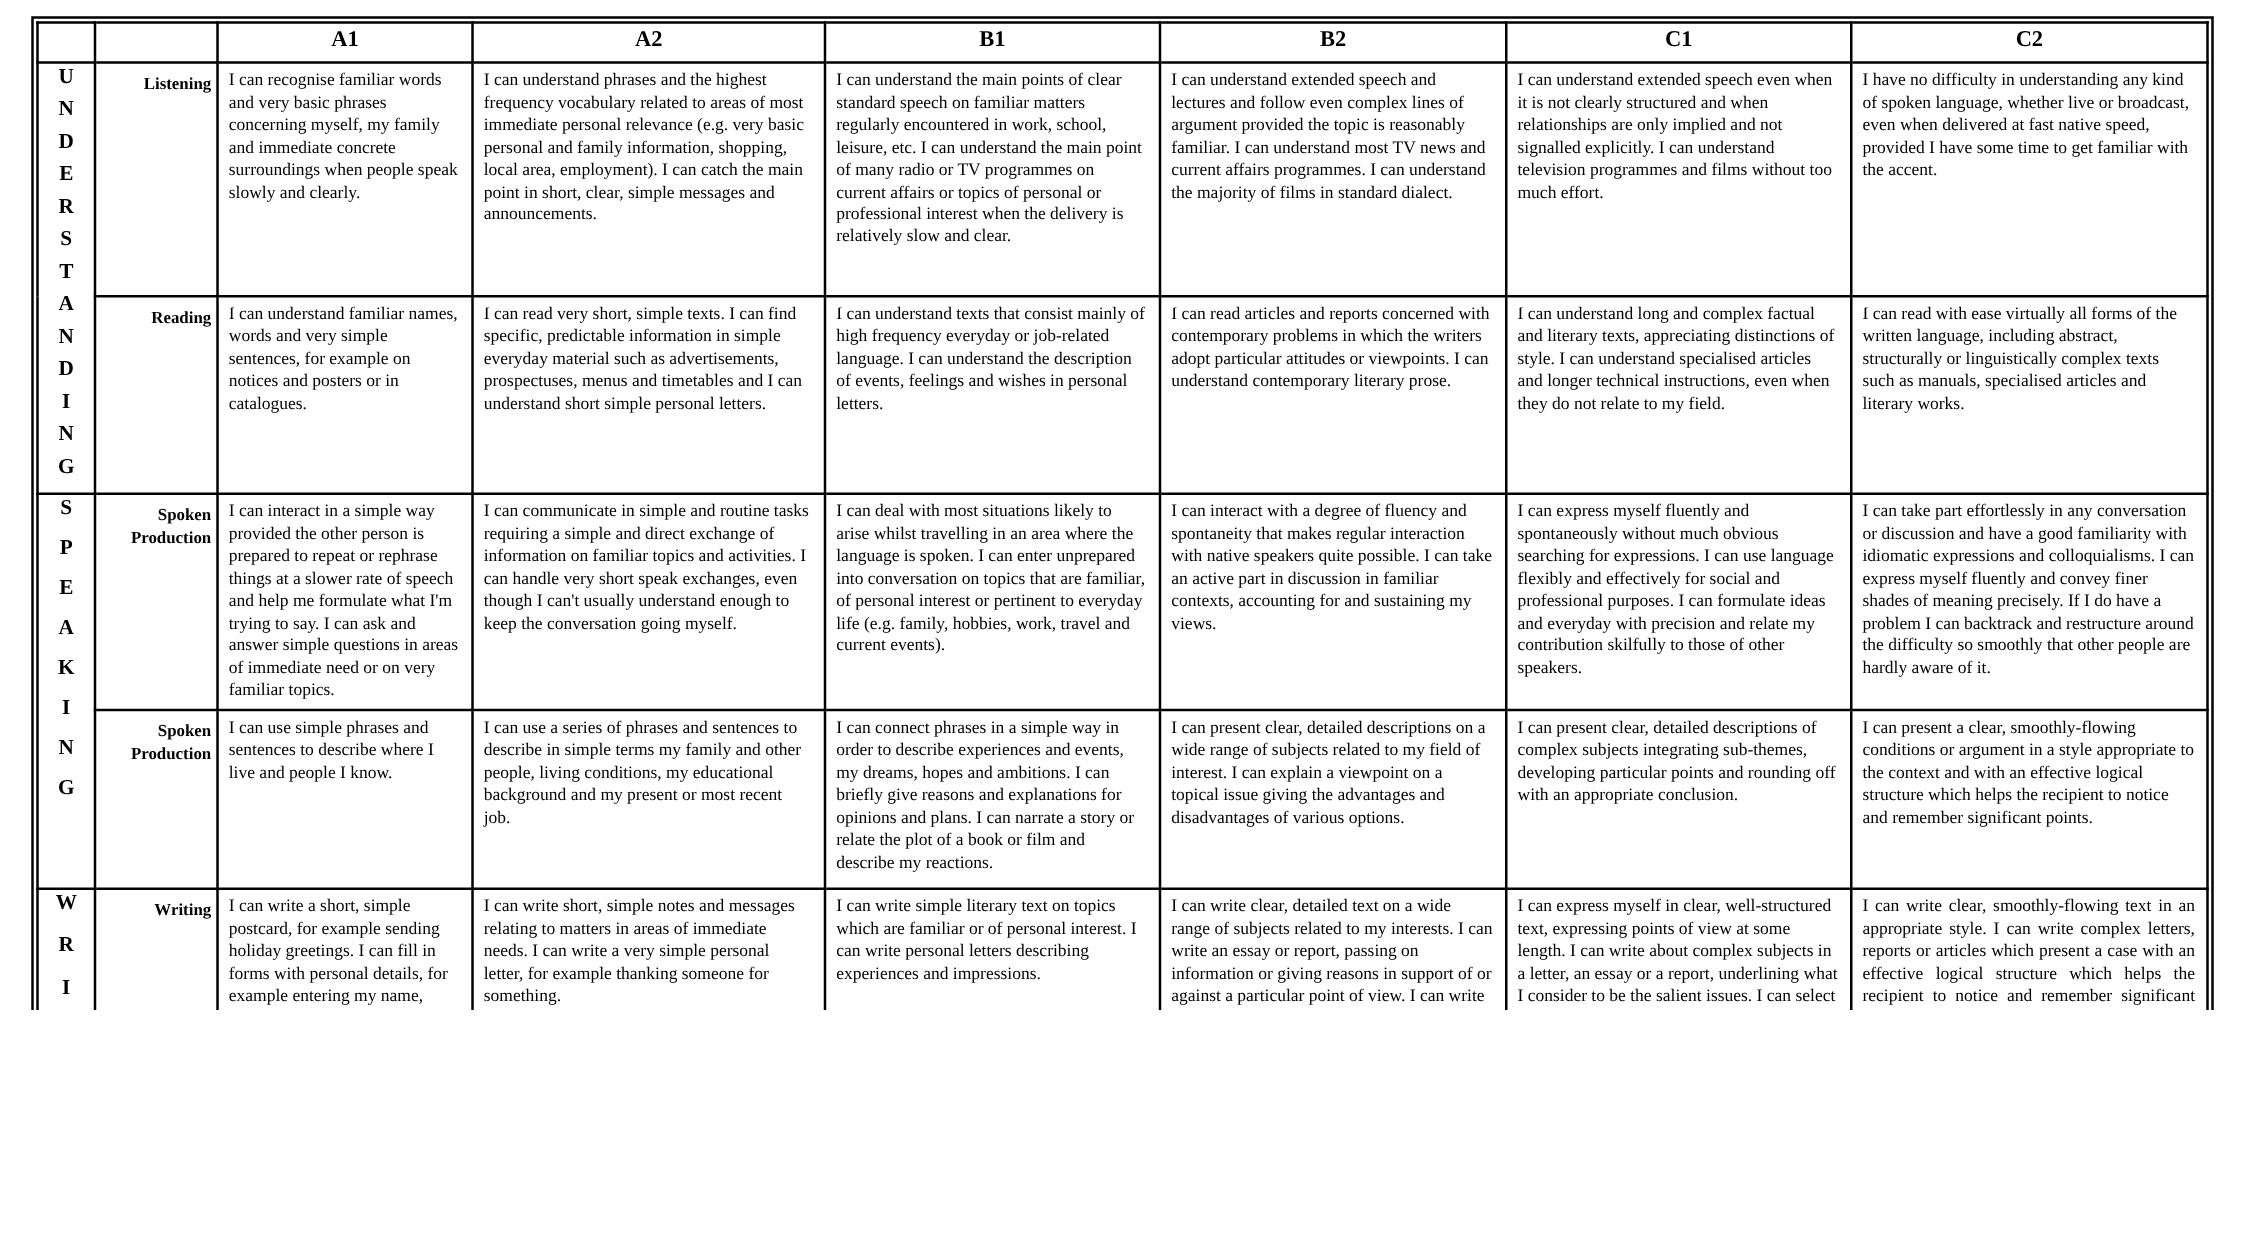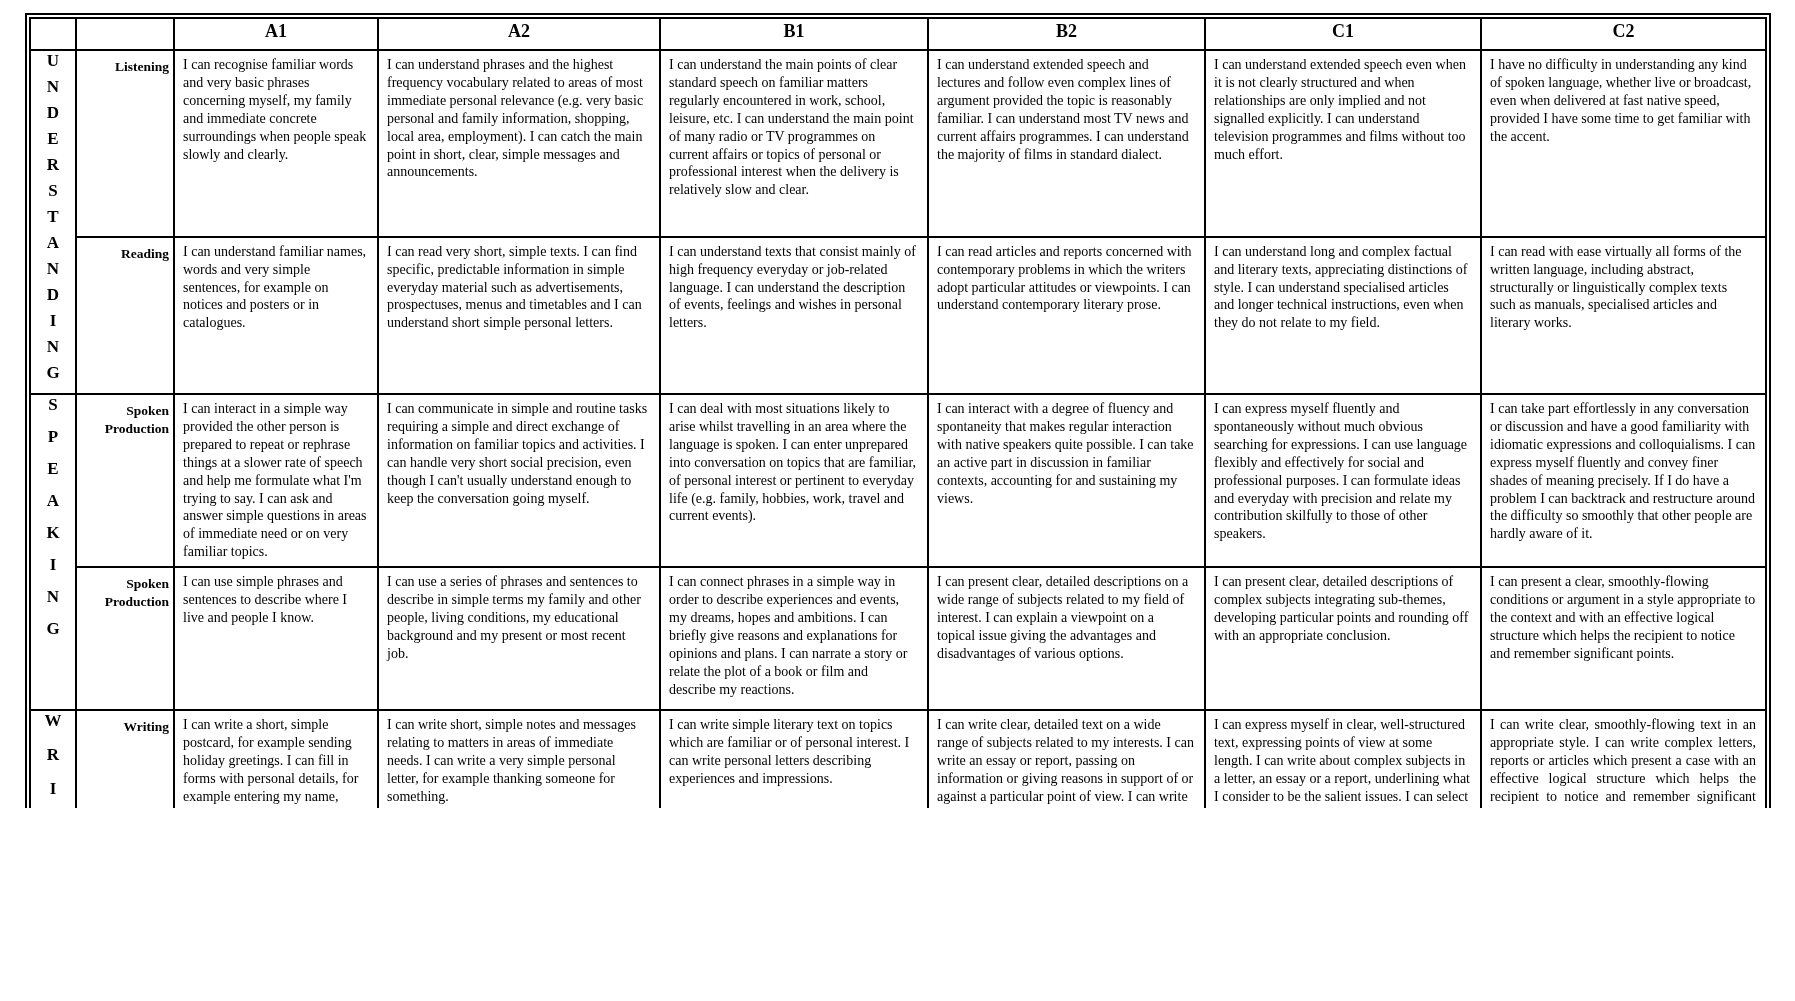--- a/index.html
+++ b/index.html
@@ -131,21 +131,21 @@
         <td class="desc">I can understand long and complex factual and literary texts, appreciating distinctions of style. I can understand specialised articles and longer technical instructions, even when they do not relate to my field.</td>
         <td class="desc">I can read with ease virtually all forms of the written language, including abstract, structurally or linguistically complex texts such as manuals, specialised articles and literary works.</td>
       </tr>
 
       <tr class="r-spokint">
         <td class="group" rowspan="2">
           <span class="vert vert-spk">SPEAKING</span>
         </td>
         <td class="skill">Spoken Production</td>
         <td class="desc">I can interact in a simple way provided the other person is prepared to repeat or rephrase things at a slower rate of speech and help me formulate what I'm trying to say. I can ask and answer simple questions in areas of immediate need or on very familiar topics.</td>
-        <td class="desc">I can communicate in simple and routine tasks requiring a simple and direct exchange of information on familiar topics and activities. I can handle very short social precision, even though I can't usually understand enough to keep the conversation going myself.</td>
+        <td class="desc">I can communicate in simple and routine tasks requiring a simple and direct exchange of information on familiar topics and activities. I can handle very short speak exchanges, even though I can't usually understand enough to keep the conversation going myself.</td>
         <td class="desc">I can deal with most situations likely to arise whilst travelling in an area where the language is spoken. I can enter unprepared into conversation on topics that are familiar, of personal interest or pertinent to everyday life (e.g. family, hobbies, work, travel and current events).</td>
         <td class="desc">I can interact with a degree of fluency and spontaneity that makes regular interaction with native speakers quite possible. I can take an active part in discussion in familiar contexts, accounting for and sustaining my views.</td>
         <td class="desc">I can express myself fluently and spontaneously without much obvious searching for expressions. I can use language flexibly and effectively for social and professional purposes. I can formulate ideas and everyday with precision and relate my contribution skilfully to those of other speakers.</td>
         <td class="desc">I can take part effortlessly in any conversation or discussion and have a good familiarity with idiomatic expressions and colloquialisms. I can express myself fluently and convey finer shades of meaning precisely. If I do have a problem I can backtrack and restructure around the difficulty so smoothly that other people are hardly aware of it.</td>
       </tr>
 
       <tr class="r-spokprod">
         <td class="skill">Spoken Production</td>
         <td class="desc">I can use simple phrases and sentences to describe where I live and people I know.</td>
         <td class="desc">I can use a series of phrases and sentences to describe in simple terms my family and other people, living conditions, my educational background and my present or most recent job.</td>

